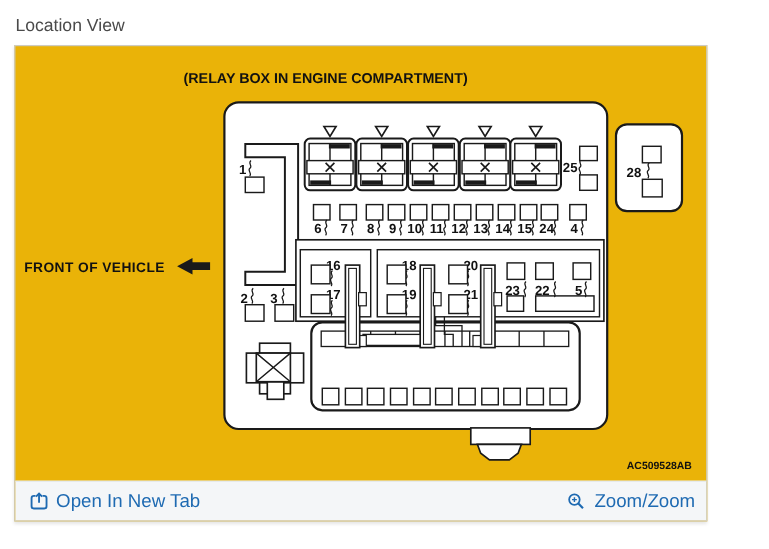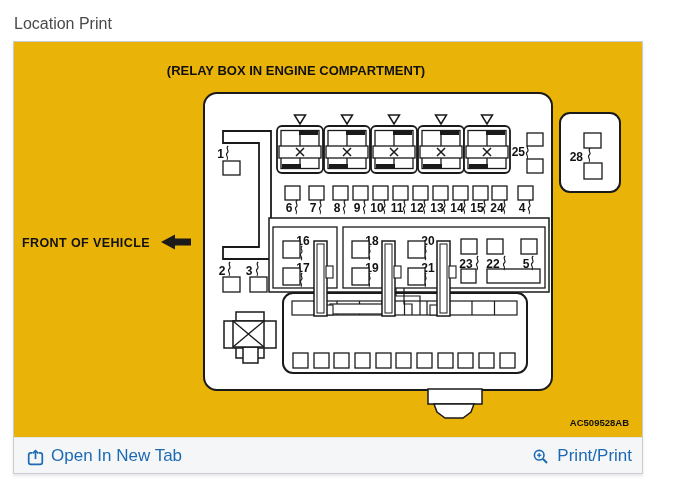--- a/index.html
+++ b/index.html
@@ -4,34 +4,34 @@
 <style>
   html,body{margin:0;padding:0;background:#ffffff;font-family:"Liberation Sans",sans-serif;}
   .page{position:relative;width:699px;height:499px;background:#fff;overflow:hidden;}
   .page-heading{position:absolute;left:14px;top:15px;font-size:16px;color:#4a4a4a;}
   .panel{position:absolute;left:13px;top:41px;width:630px;height:433px;background:#eab308;
          border:1px solid #c9cdd2;box-shadow:0 2px 3px rgba(0,0,0,.10);box-sizing:border-box;}
   .diagram-svg{position:absolute;left:0;top:0;width:628px;height:395px;}
   .footer-bar{position:absolute;left:0;bottom:0;width:100%;height:36px;background:#f4f6f8;
               border-top:1px solid #e3e6e9;display:flex;align-items:center;
               justify-content:space-between;padding:0 10px 0 13px;box-sizing:border-box;}
-  .footer-link{display:flex;align-items:flex-end;gap:7px;color:#1e6ab2;font-size:17px;
+  .footer-link{display:flex;align-items:center;gap:7px;color:#1e6ab2;font-size:17px;
                text-decoration:none;cursor:pointer;}
   .footer-link svg{display:block;}
   svg text{font-family:"Liberation Sans",sans-serif;fill:#111;}
   .dlabel{font-size:12px;font-weight:bold;}
   .dtitle{font-size:13px;font-weight:bold;}
   .dcode{font-size:9.5px;font-weight:bold;}
   .dfront{font-size:12.5px;font-weight:600;letter-spacing:.4px;}
 </style>
 </head>
 <body>
 
 <div class="page">
-  <div class="page-heading">Location Print</div>
+  <div class="page-heading">Location View</div>
 
   <div class="panel">
     <svg class="diagram-svg" viewBox="14 42 628 395" fill="none" stroke="#1a1a1a" stroke-width="1.3">
       <defs>
         <path id="wv" d="M2.2 0 C -1.2 2.5 4.2 5 1.2 7 C -1.6 9 3.6 11.5 1 14" fill="none" stroke="#1a1a1a" stroke-width="1.1"></path>
       </defs>
 
       <text class="dtitle" x="296" y="75" text-anchor="middle" stroke="none">(RELAY BOX IN ENGINE COMPARTMENT)</text>
 
       <g>
@@ -322,17 +322,17 @@
         </svg>
         <span>Open In New Tab</span>
       </a>
       <a class="footer-link">
         <svg width="18" height="18" viewBox="0 0 18 18">
           <circle cx="7.2" cy="7.2" r="4.8" fill="none" stroke="#1e6ab2" stroke-width="1.6"></circle>
           <line x1="7.2" y1="5" x2="7.2" y2="9.4" stroke="#1e6ab2" stroke-width="1.3"></line>
           <line x1="5" y1="7.2" x2="9.4" y2="7.2" stroke="#1e6ab2" stroke-width="1.3"></line>
           <line x1="10.8" y1="10.8" x2="15" y2="15" stroke="#1e6ab2" stroke-width="2"></line>
         </svg>
-        <span>Print/Print</span>
+        <span>Zoom/Zoom</span>
       </a>
     </div>
   </div>
 </div>
 
 </body></html>

